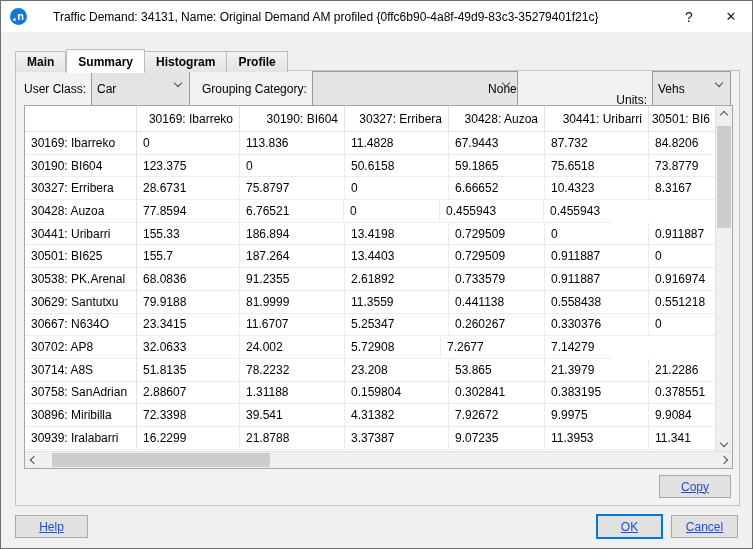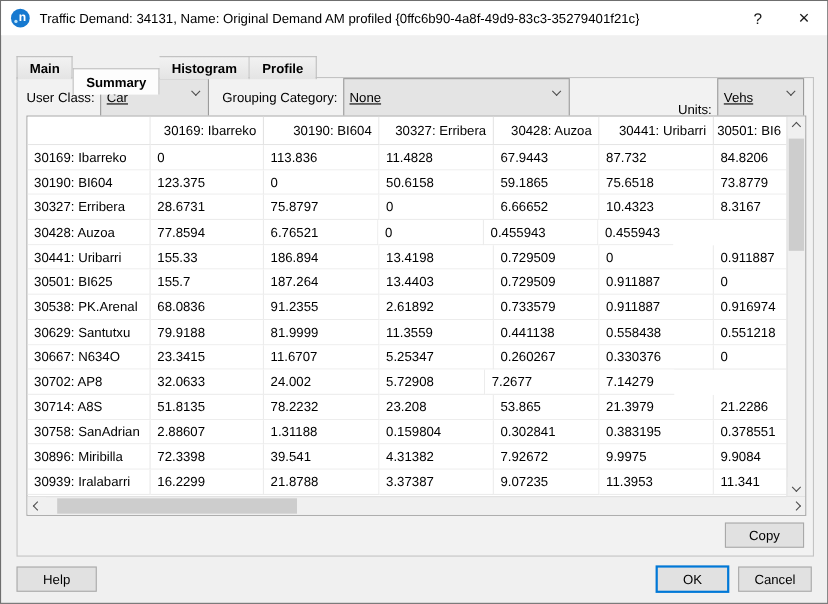--- a/index.html
+++ b/index.html
@@ -9,47 +9,47 @@
   .window { position:relative; width:753px; height:549px; background:#f0f0f0;
             border:1px solid #6e6e6e; overflow:hidden; }
 
   
   .titlebar { position:absolute; left:0; top:0; width:100%; height:31px; background:#ffffff;
               display:flex; align-items:center; }
   .app-icon { width:17px; height:17px; border-radius:50%; background:#1679d0; margin-left:9px;
               display:flex; align-items:center; justify-content:center; flex:none; }
   .app-icon .dot { width:3px; height:3px; border-radius:50%; background:#bfe3f8; margin-right:1px; margin-top:6px; }
   .app-icon .n { color:#fff; font-weight:bold; font-size:11px; line-height:11px; }
-  .title-text { margin-left:9px; white-space:nowrap; overflow:hidden; }
+  .title-text { margin-left:26px; white-space:nowrap; overflow:hidden; }
   .titlebar-btns { margin-left:auto; display:flex; height:100%; }
   .tb-btn { width:42px; height:100%; display:flex; align-items:center; justify-content:center;
             font-size:14px; color:#1a1a1a; }
   .tb-btn.close { font-size:13px; }
 
   
   .tabbar { position:absolute; left:14px; top:47px; display:flex; align-items:flex-end; z-index:3;font-weight:bold; }
   .tab { height:21px; padding:0 11px; background:linear-gradient(#f2f2f2,#e4e4e4);
          border:1px solid #bdbdbd; border-bottom:none; margin-right:0;
          display:flex; align-items:center; color:#000; }
   .tab + .tab { border-left:none; }
-  .tab.active { height:24px; background:#fdfdfd; border-left:1px solid #bdbdbd; position:relative; top:14px;
+  .tab.active { height:24px; background:#fdfdfd; border-left:1px solid #bdbdbd; position:relative; top:1px;
                 padding-top:1px; }
 
   
   .pane { position:absolute; left:14px; top:69px; width:725px; height:436px;
           background:#f2f2f2; border:1px solid #c3c3c3; }
 
   
   .controls { position:absolute; left:8px; right:8px; top:6px; height:23px; display:flex; align-items:center; }
   .ctl-label { margin-right:5px; white-space:nowrap; }
   .combo { height:36px; background:#e4e4e4; border:1px solid #9b9b9b; display:flex; align-items:center;
-           padding-left:5px; position:relative;text-decoration:underline; }
+           padding-left:5px; position:relative; }
   .combo .chev-down { position:absolute; right:8px; top:8px; }
   .combo-car { width:99px; margin-right:12px; }
-  .combo-none { width:206px; }
+  .combo-none { width:206px;justify-content:flex-end; }
   .units-group { margin-left:auto; display:flex; align-items:flex-end; }
   .combo-units { width:79px; }
 
   
   .chev { width:6px; height:6px; border-right:1.4px solid #4d4d4d; border-bottom:1.4px solid #4d4d4d; display:inline-block; }
   .chev-down  { transform:rotate(45deg); }
   .chev-up    { transform:rotate(-135deg); }
   .chev-left  { transform:rotate(135deg); }
   .chev-right { transform:rotate(-45deg); }
 
@@ -74,21 +74,21 @@
   .v-track { position:relative; flex:1; }
   .v-thumb { position:absolute; left:1px; right:1px; top:3px; height:102px; background:#cdcdcd; }
   .hscroll { position:absolute; left:0; right:0; bottom:0; height:17px; background:#f0f0f0;
              border-top:1px solid #e0e0e0; display:flex; }
   .hscroll .sb-btn { width:17px; height:100%; }
   .h-track { position:relative; flex:1; }
   .h-thumb { position:absolute; top:1px; bottom:1px; left:10px; width:218px; background:#cdcdcd; }
 
   
   .btn { background:#e1e1e1; border:1px solid #a9a9a9; display:flex; align-items:center; justify-content:center;
-         height:23px; color:#000000; }
+         height:23px; color:#1d4ed8;text-decoration:underline; }
   .copy-btn { position:absolute; right:8px; top:404px; width:72px; }
   .bottom-row { position:absolute; left:14px; right:14px; top:514px; height:23px; }
   .help-btn { position:absolute; left:0; top:0; width:73px; }
   .ok-btn { position:absolute; right:75px; top:-1px; width:67px; height:25px; border:2px solid #0078d7; }
   .cancel-btn { position:absolute; right:0; top:0; width:67px; }
 </style>
 </head>
 <body>
 
 <div class="window">

